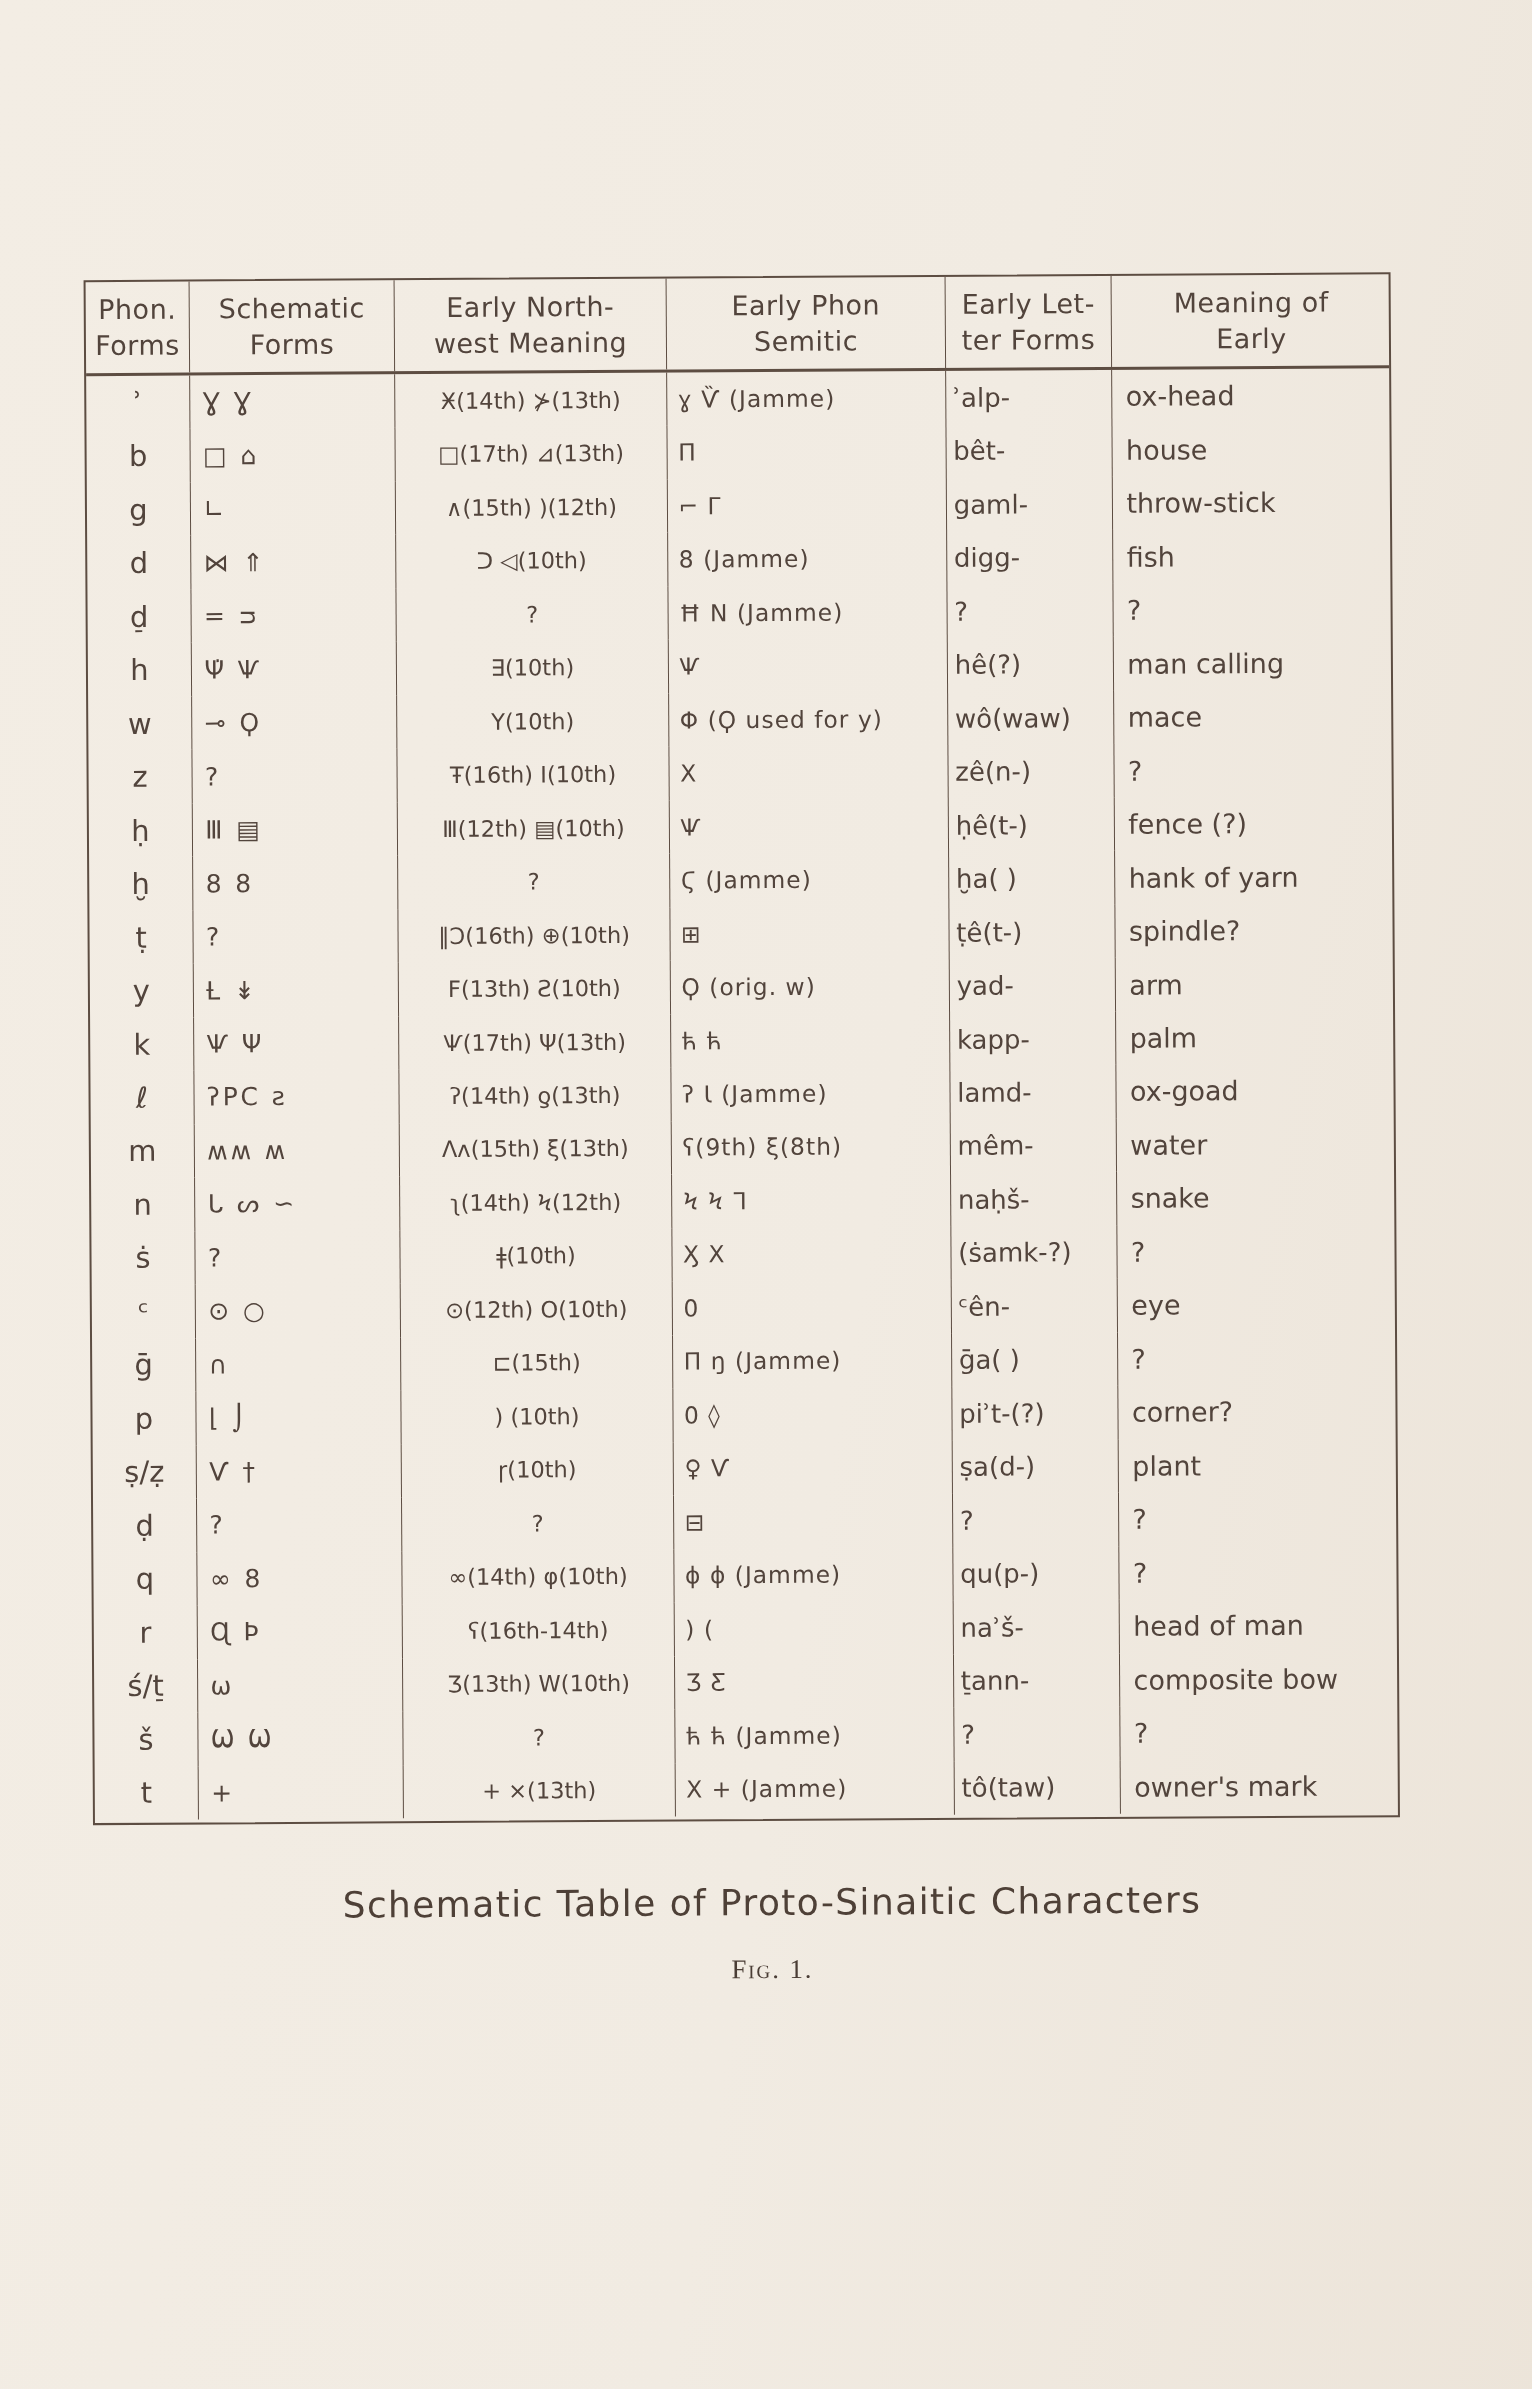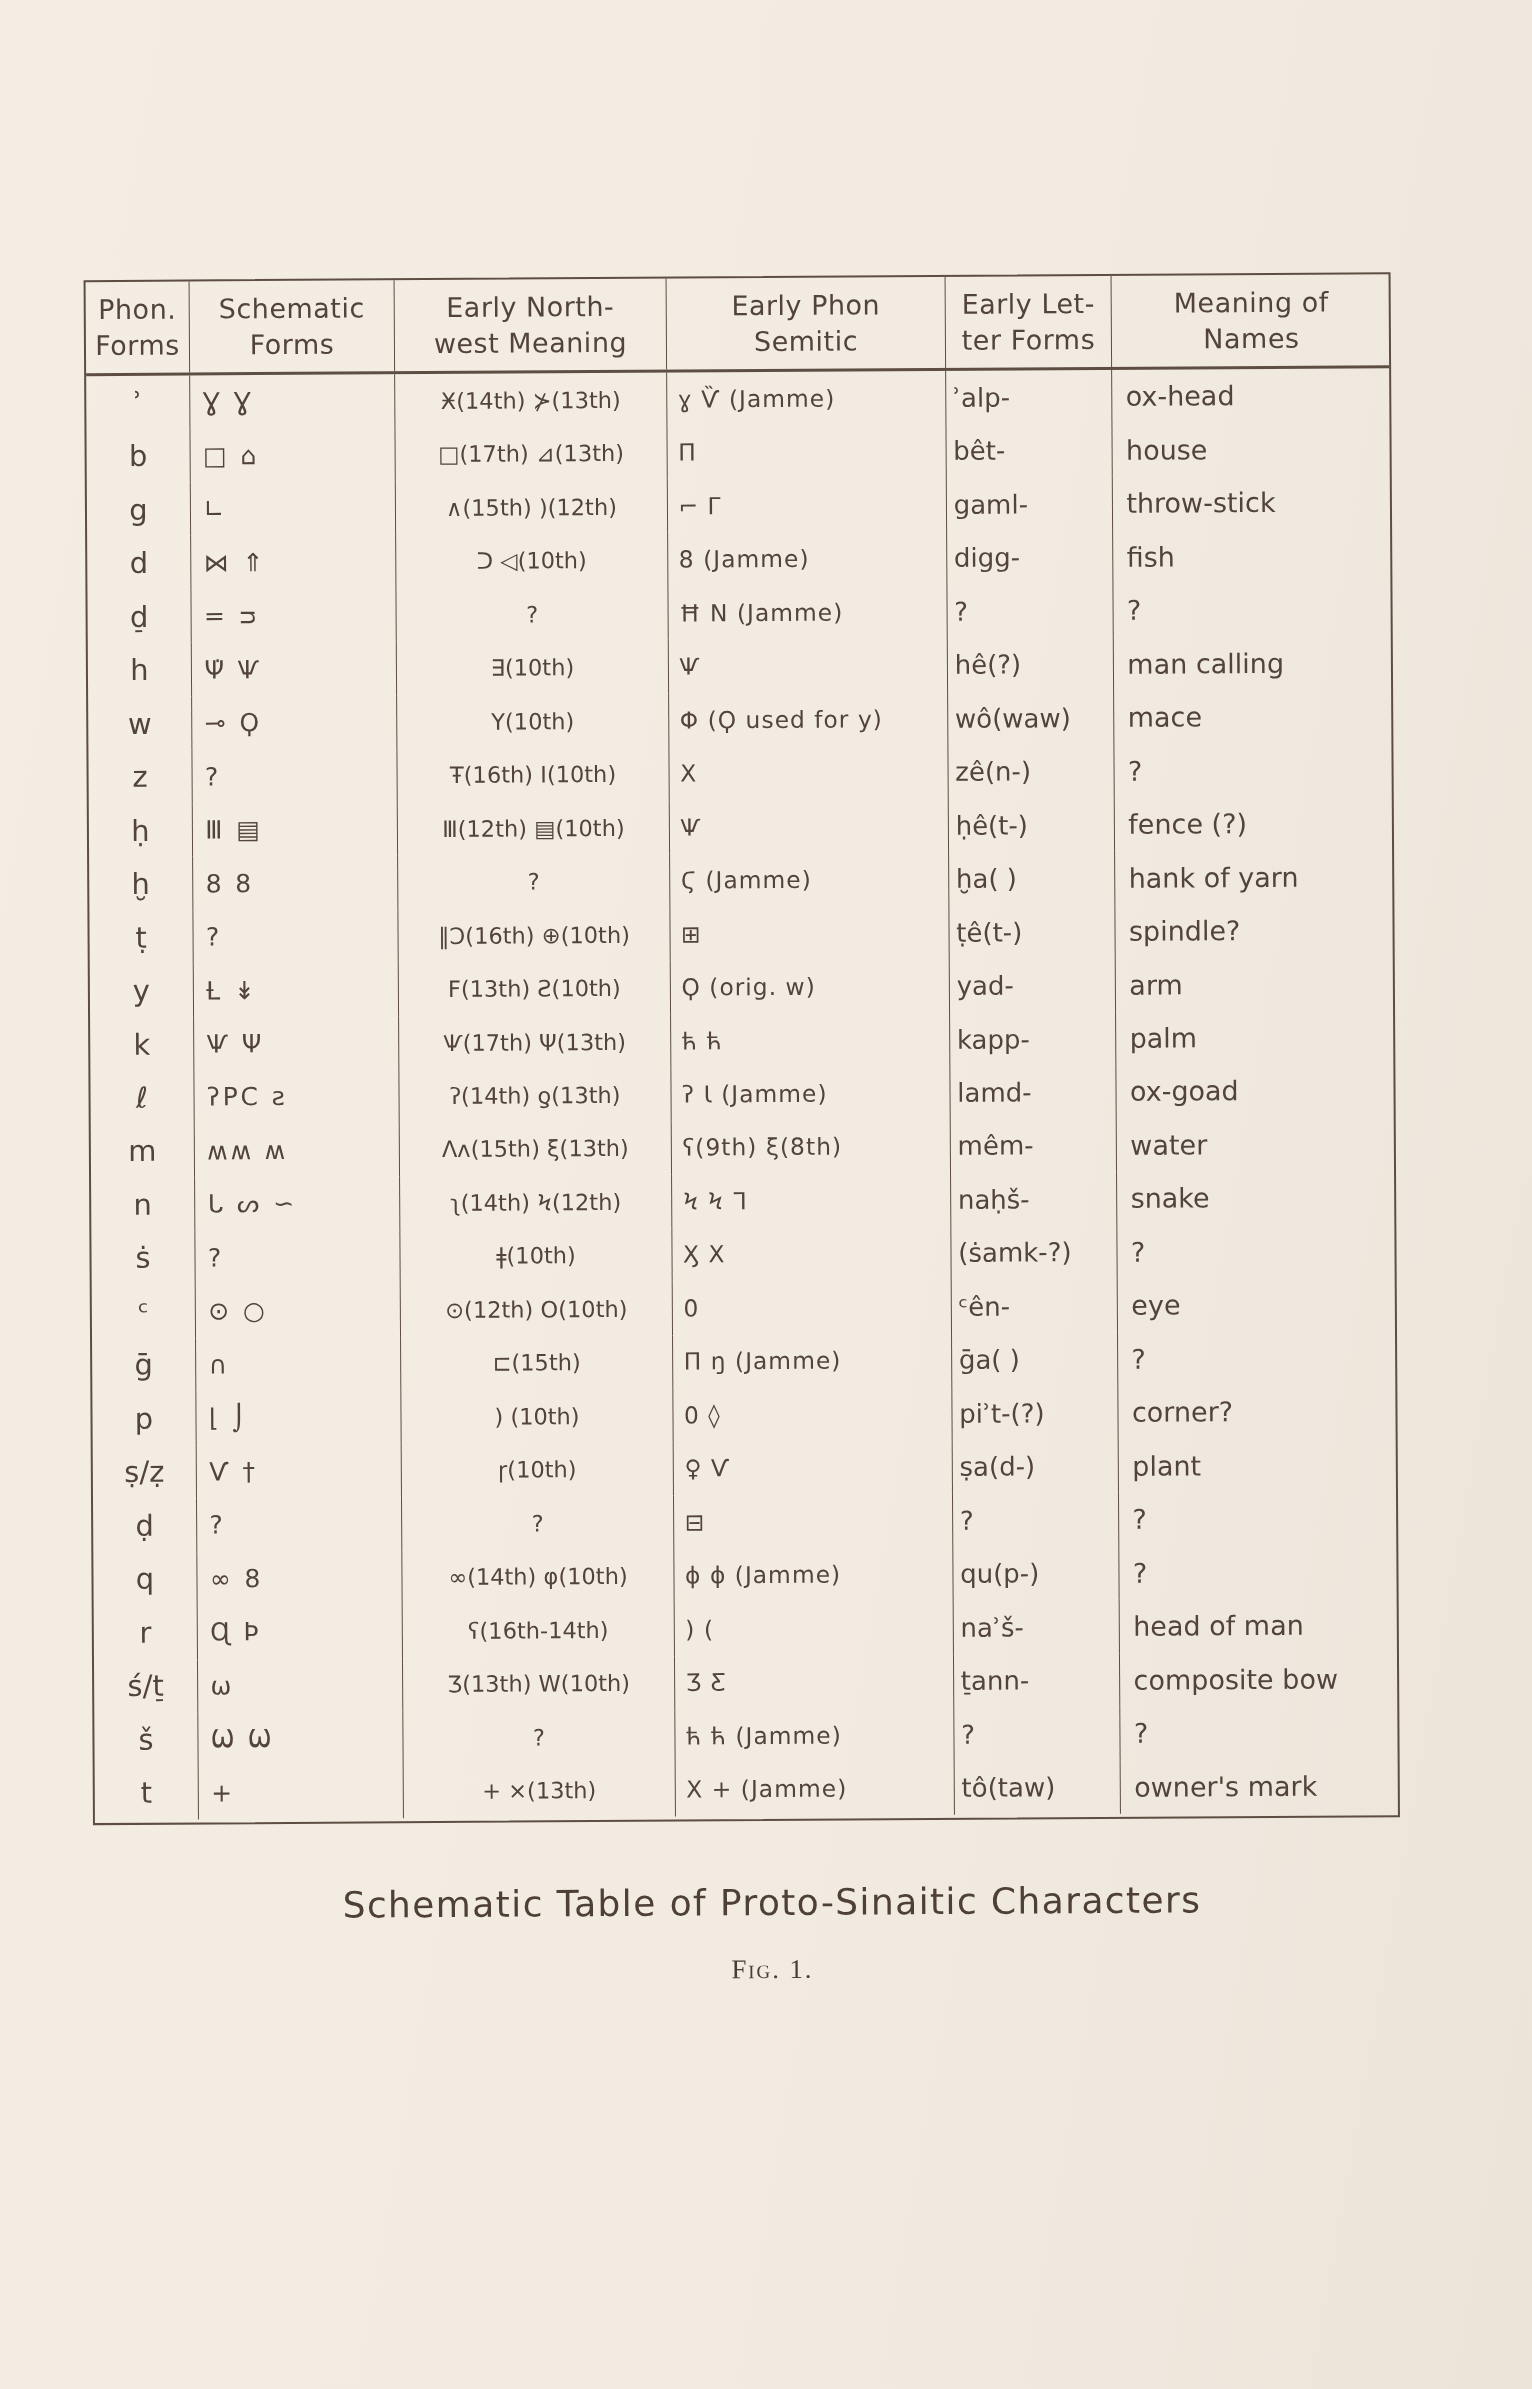--- a/index.html
+++ b/index.html
@@ -97,21 +97,21 @@
         <div class="th">
           <span>Early Phon</span>
           <span>Semitic</span>
         </div>
         <div class="th">
           <span>Early Let-</span>
           <span>ter Forms</span>
         </div>
         <div class="th">
           <span>Meaning of</span>
-          <span>Names</span>
+          <span>Early</span>
         </div>
       </div>
     <div class="tbody" id="tbody">
         <div class="tr">
           <div class="td col-phon">ʾ</div>
           <div class="td col-schematic">Ɣ Ɣ</div>
           <div class="td col-northwest">Ӿ(14th) ⊁(13th)</div>
           <div class="td col-south">ɣ Ѷ (Jamme)</div>
           <div class="td col-name">ʾalp-</div>
           <div class="td col-meaning">ox-head</div>

